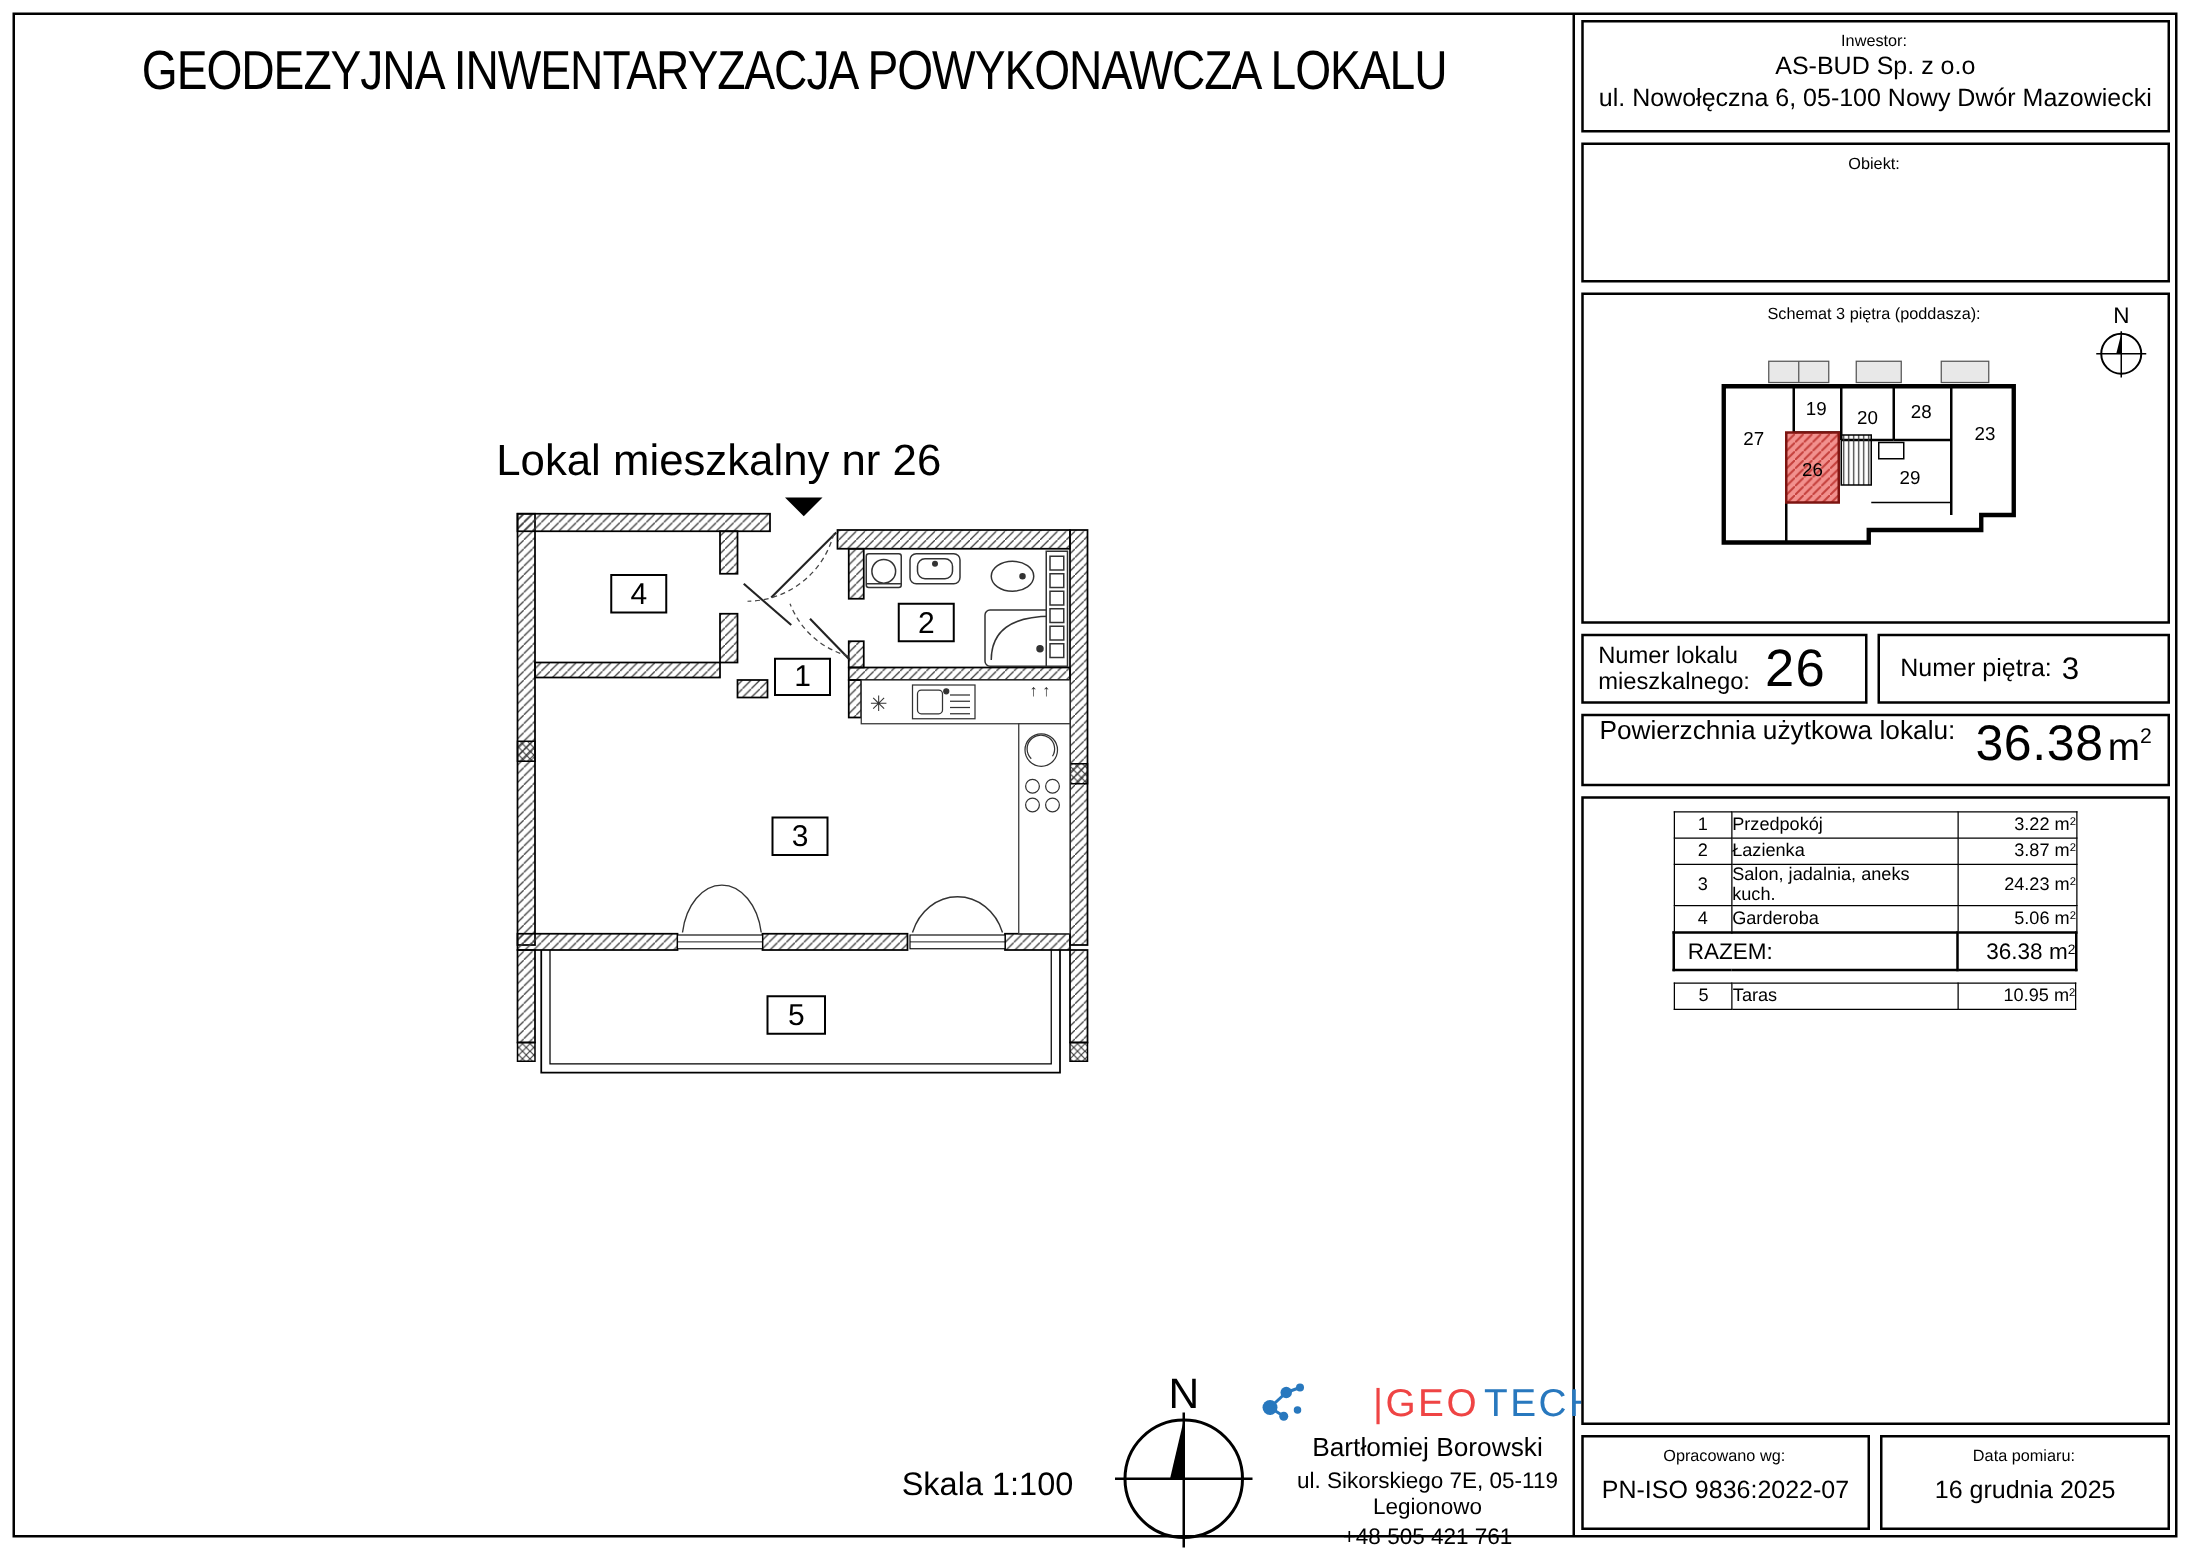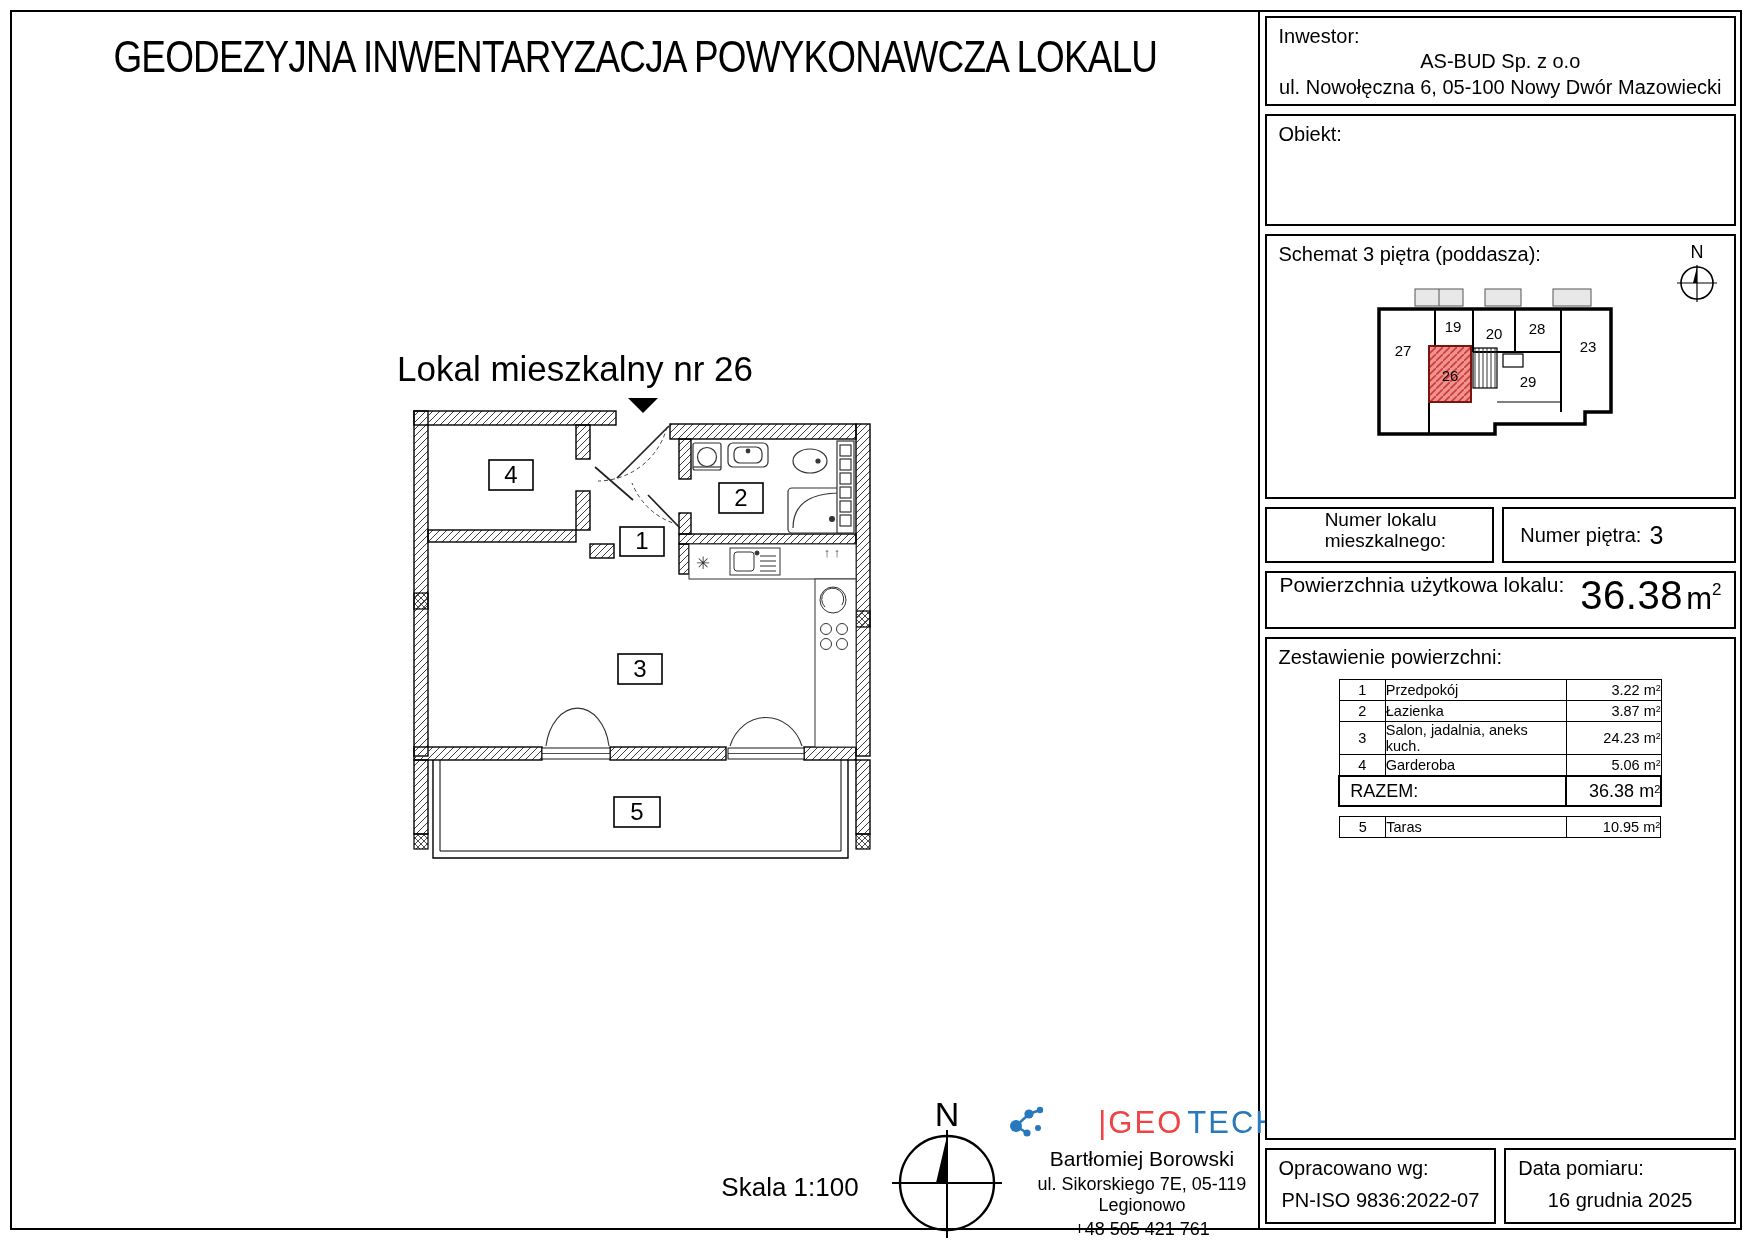--- a/index.html
+++ b/index.html
@@ -15,28 +15,28 @@
   .geotech{position:absolute;left:985px;top:1092px;width:290px;text-align:center;}
   .geotech .logo-row{display:flex;align-items:center;justify-content:center;gap:4px;}
   .logo-text{font-size:31px;letter-spacing:2px;font-weight:500;}
   .logo-gray{color:#ef4444;margin-left:48px;}
   .logo-blue{color:#2878be;}
   .geo-name{font-size:21px;margin-top:5px;}
   .geo-line{font-size:18px;margin-top:3px;}
   
   .sidebar{position:absolute;left:1248.5px;right:0;top:0;bottom:0;padding:4px;box-sizing:border-box;display:flex;flex-direction:column;gap:8px;}
   .sbox{border:2px solid #000;box-sizing:border-box;position:relative;background:#fff;}
-  .sbox .lbl{font-size:20px;padding:7px 14px 0 12px;}
+  .sbox .lbl{font-size:13px;padding:7px 14px 0 12px;text-align:center;}
   .center-lines{text-align:center;font-size:20px;line-height:1.32;padding:0 6px;}
   .box-inwestor{height:90px;}
   .box-obiekt{height:112px;}
   .box-schemat{height:265px;}
   .row-numer{height:56px;display:flex;gap:8px;}
   .row-numer .sbox{flex:1;display:flex;align-items:center;}
-  .numer-left{padding-left:12px;gap:27px;flex-direction:column;}
+  .numer-left{padding-left:12px;gap:12px;}
   .numer-left .two-line{font-size:19px;line-height:1.12;}
   .big-26{font-size:42px;letter-spacing:1px;}
   .numer-right{padding-left:16px;font-size:20px;gap:8px;}
   .floor-val{font-size:25px;}
   .box-pow{height:58px;display:flex;align-items:flex-start;padding-left:13px;gap:16px;}
   .pow-lbl{font-size:21px;}
   .pow-val{font-size:40px;letter-spacing:.5px;}
   .pow-unit{font-size:31px;}
   .pow-sup{font-size:17px;vertical-align:14px;}
   .box-zest{flex:1;}
@@ -305,21 +305,20 @@
         <span class="floor-val">3</span>
       </div>
     </div>
 
     <div class="sbox box-pow">
       <span class="pow-lbl">Powierzchnia użytkowa lokalu:</span>
       <span><span class="pow-val">36.38</span> <span class="pow-unit">m</span><span class="pow-unit pow-sup">2</span></span>
     </div>
 
     <div class="sbox box-zest">
-      <div class="lbl">Zestawienie powierzchni:</div>
       <table class="areas">
         <tbody>
               <tr>
                 <td class="c-no">1</td>
                 <td class="c-name">Przedpokój</td>
                 <td class="c-area">3.22 m<sup class="u">2</sup></td>
               </tr>
               <tr>
                 <td class="c-no">2</td>
                 <td class="c-name">Łazienka</td>

